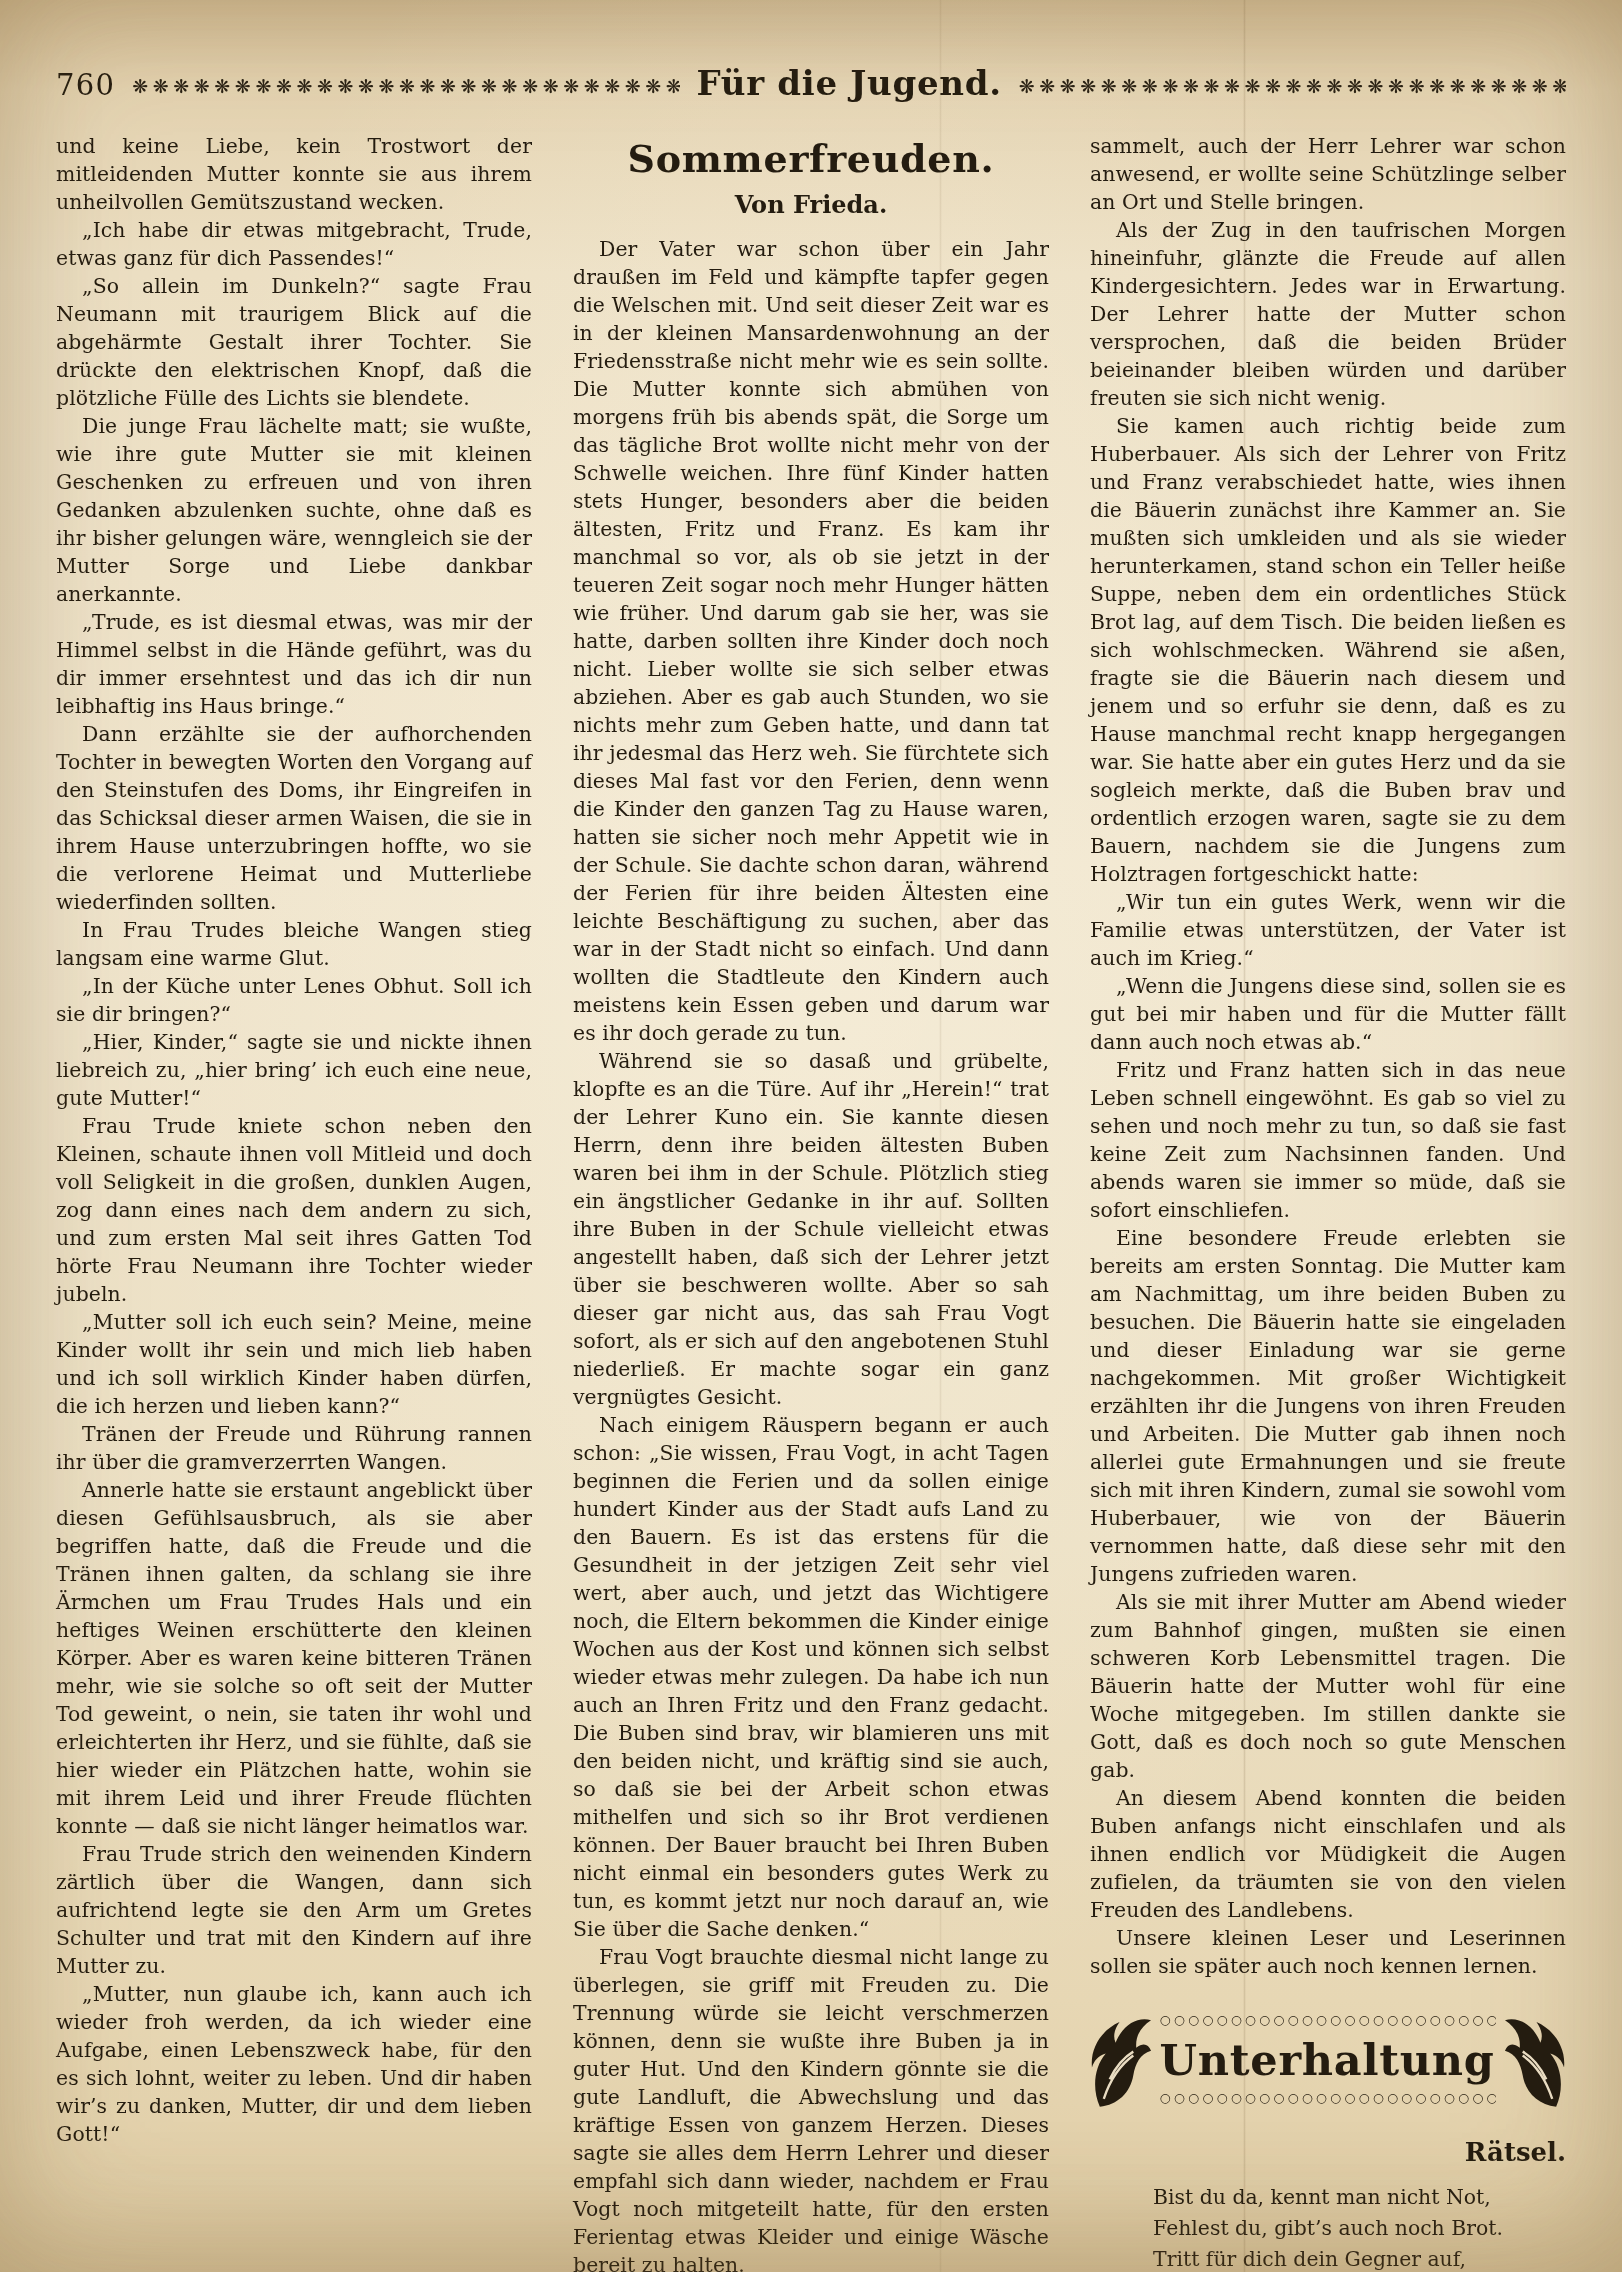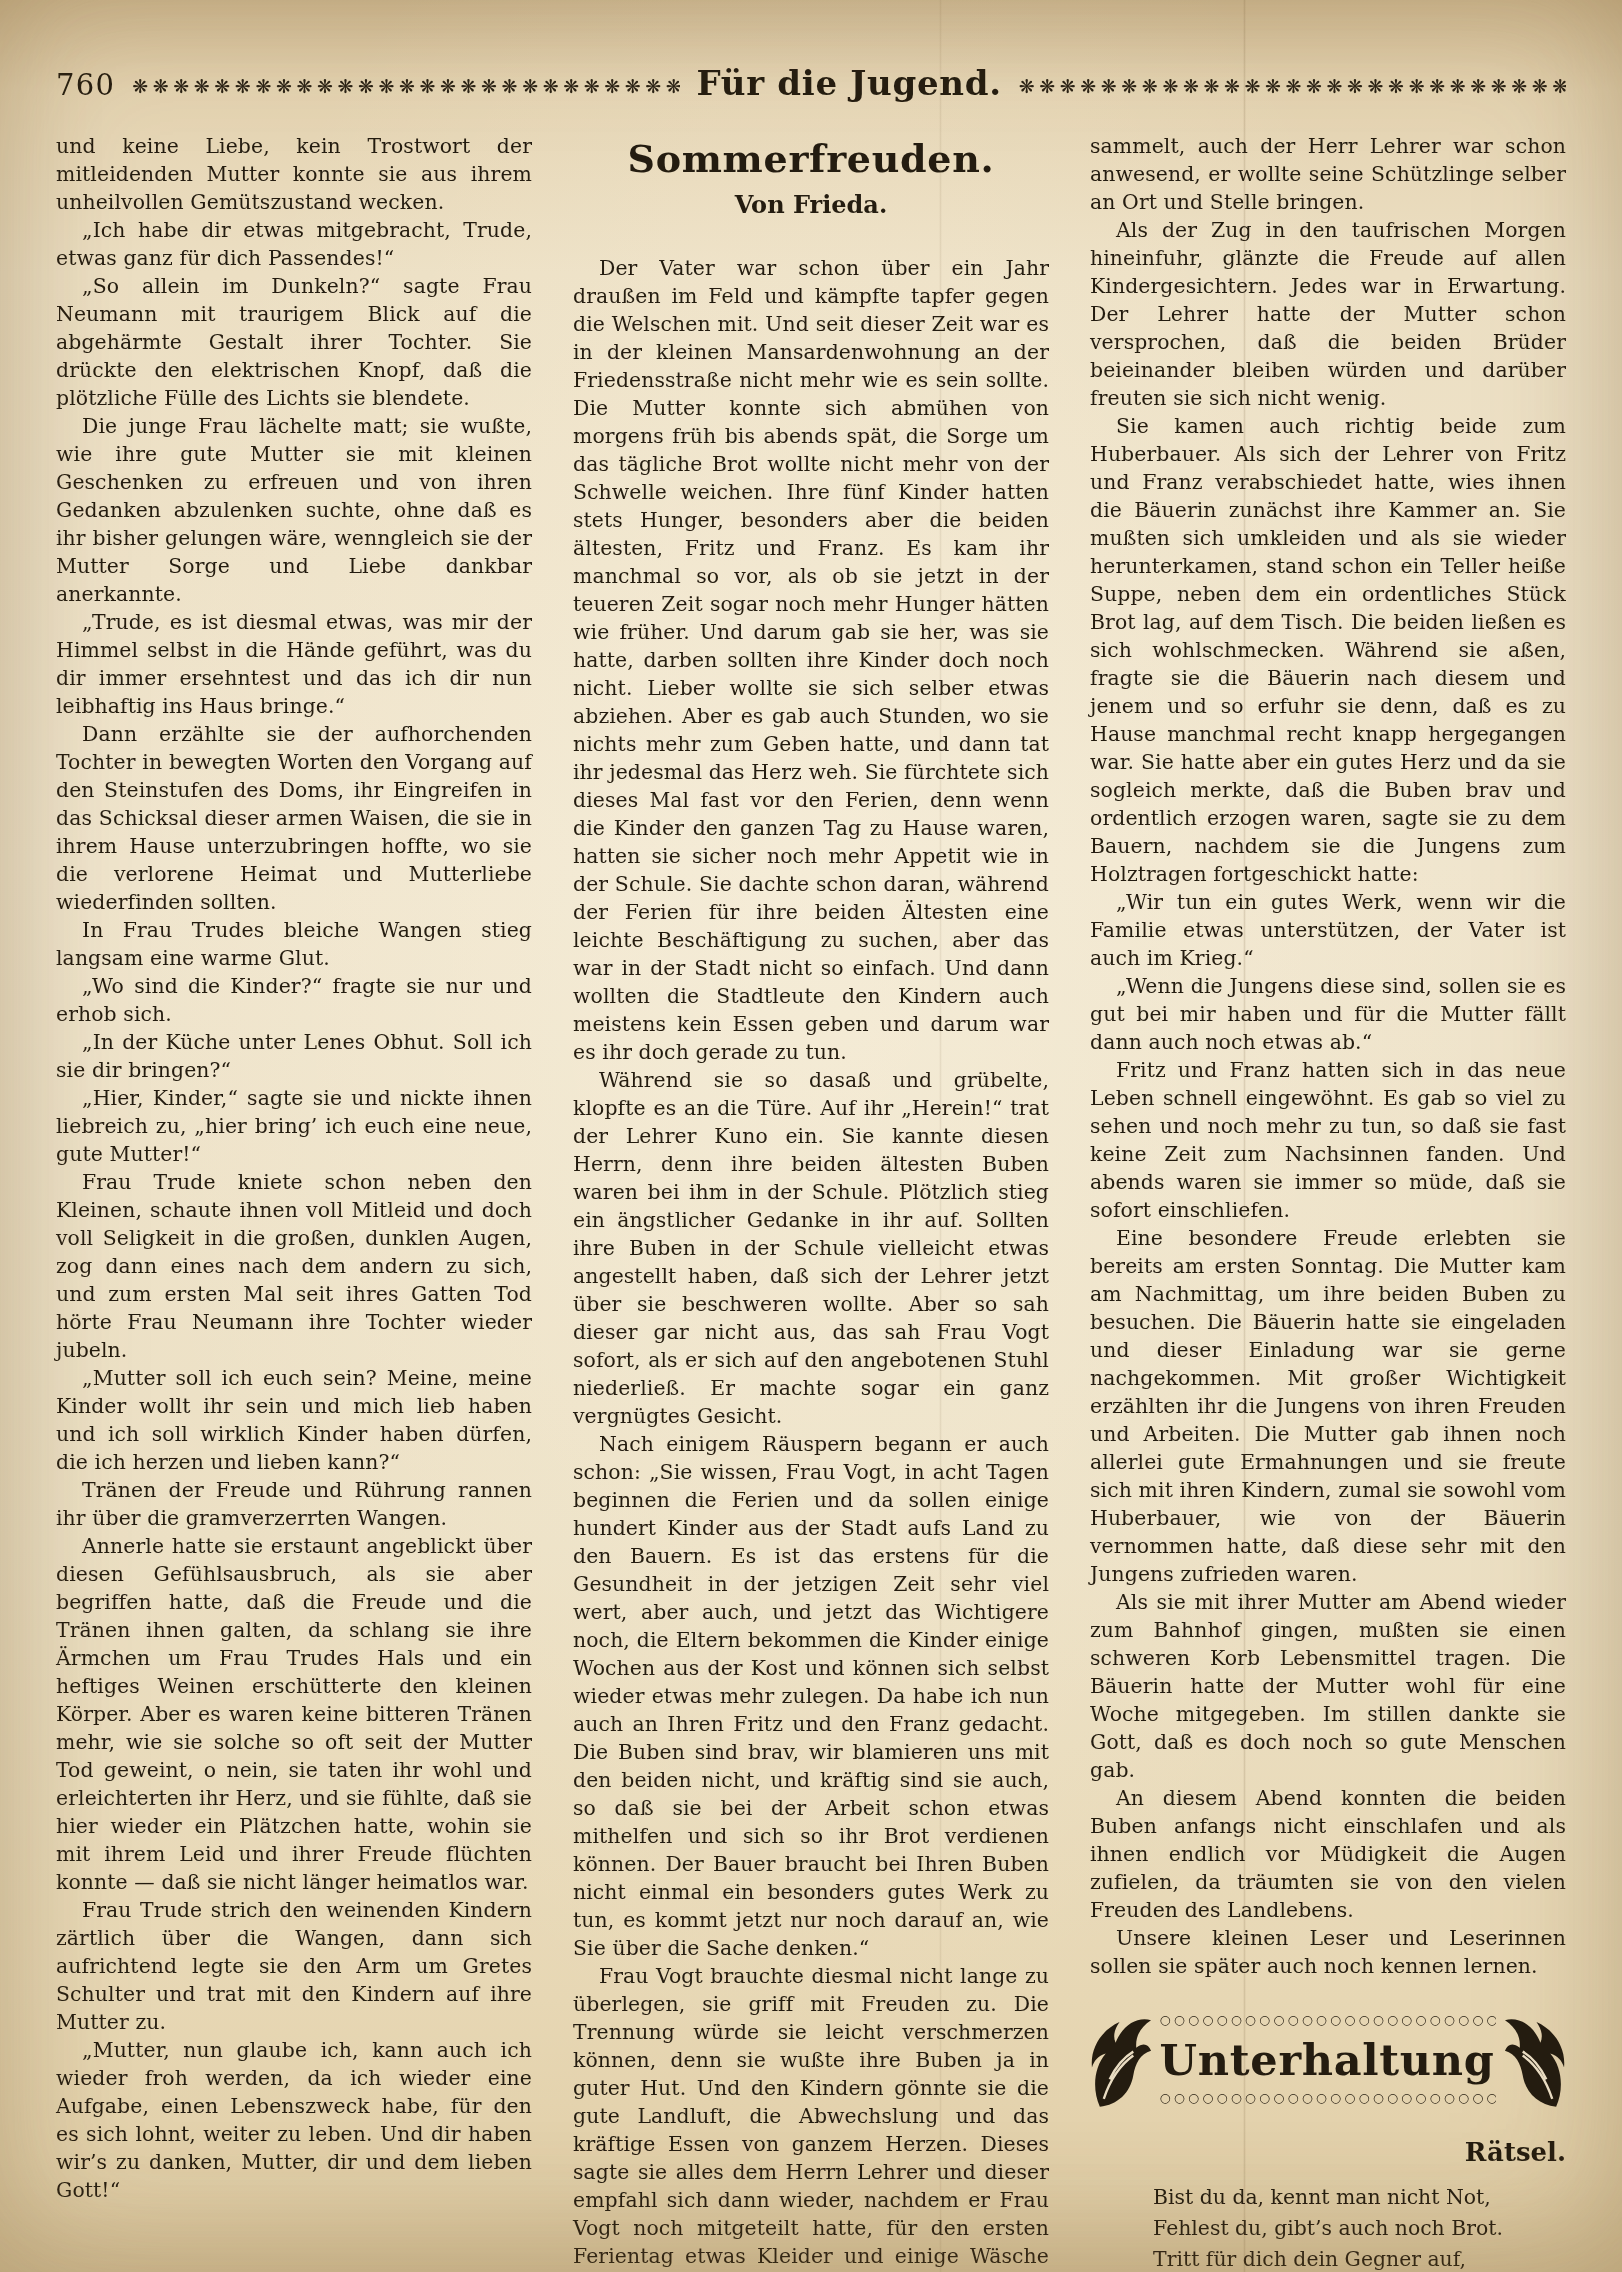--- a/index.html
+++ b/index.html
@@ -32,21 +32,21 @@
     display:flex;gap:41px;margin:29px 56px 0 56px;align-items:flex-start;
   }
   .col{flex:1 1 0;min-width:0;}
   .col p{
     margin:0;font-size:20.4px;line-height:28px;text-align:justify;
     text-indent:26px;letter-spacing:0.1px;
   }
   .col p.cont{text-indent:0;}
 
   .story-title{font-size:38px;font-weight:bold;text-align:center;margin:4px 0 9.2px 0;letter-spacing:0.7px;}
-  .byline{font-size:24px;font-weight:bold;text-align:center;margin:0 0 35px 0;}
+  .byline{font-size:24px;font-weight:bold;text-align:center;margin:0 0 16px 0;}
 
   .unterhaltung{margin-top:30px;}
   .orn-box{display:flex;align-items:center;gap:6.6px;}
   .leaf{flex:0 0 auto;width:63px;height:99px;}
   .leaf.right svg{transform:scaleX(-1);}
   .orn-center{flex:1 1 0;min-width:0;text-align:center;overflow:hidden;}
   .dots{font-family:"DejaVu Sans","Liberation Sans",sans-serif;font-size:12.5px;letter-spacing:3.3px;
     white-space:nowrap;overflow:hidden;color:#241c10;line-height:14.5px;}
   .unterhaltung-title{font-size:43px;font-weight:bold;margin:6.6px 0;letter-spacing:0.7px;}
 
@@ -71,21 +71,20 @@
 <div class="columns">
 
   <div class="col">
     <p class="cont">und keine Liebe, kein Trostwort der mitleidenden Mutter konnte sie aus ihrem unheilvollen Gemütszustand wecken.</p>
     <p>„Ich habe dir etwas mitgebracht, Trude, etwas ganz für dich Passendes!“</p>
     <p>„So allein im Dunkeln?“ sagte Frau Neumann mit traurigem Blick auf die abgehärmte Gestalt ihrer Tochter. Sie drückte den elektrischen Knopf, daß die plötzliche Fülle des Lichts sie blendete.</p>
     <p>Die junge Frau lächelte matt; sie wußte, wie ihre gute Mutter sie mit kleinen Geschenken zu erfreuen und von ihren Gedanken abzulenken suchte, ohne daß es ihr bisher gelungen wäre, wenngleich sie der Mutter Sorge und Liebe dankbar anerkannte.</p>
     <p>„Trude, es ist diesmal etwas, was mir der Himmel selbst in die Hände geführt, was du dir immer ersehntest und das ich dir nun leibhaftig ins Haus bringe.“</p>
     <p>Dann erzählte sie der aufhorchenden Tochter in bewegten Worten den Vorgang auf den Steinstufen des Doms, ihr Eingreifen in das Schicksal dieser armen Waisen, die sie in ihrem Hause unterzubringen hoffte, wo sie die verlorene Heimat und Mutterliebe wiederfinden sollten.</p>
     <p>In Frau Trudes bleiche Wangen stieg langsam eine warme Glut.</p>
-    <p>„Wo sind die Kinder?“ fragte sie nur und erhob sich.</p>
     <p>„In der Küche unter Lenes Obhut. Soll ich sie dir bringen?“</p>
     <p>„Hier, Kinder,“ sagte sie und nickte ihnen liebreich zu, „hier bring’ ich euch eine neue, gute Mutter!“</p>
     <p>Frau Trude kniete schon neben den Kleinen, schaute ihnen voll Mitleid und doch voll Seligkeit in die großen, dunklen Augen, zog dann eines nach dem andern zu sich, und zum ersten Mal seit ihres Gatten Tod hörte Frau Neumann ihre Tochter wieder jubeln.</p>
     <p>„Mutter soll ich euch sein? Meine, meine Kinder wollt ihr sein und mich lieb haben und ich soll wirklich Kinder haben dürfen, die ich herzen und lieben kann?“</p>
     <p>Tränen der Freude und Rührung rannen ihr über die gramverzerrten Wangen.</p>
     <p>Annerle hatte sie erstaunt angeblickt über diesen Gefühlsausbruch, als sie aber begriffen hatte, daß die Freude und die Tränen ihnen galten, da schlang sie ihre Ärmchen um Frau Trudes Hals und ein heftiges Weinen erschütterte den kleinen Körper. Aber es waren keine bitteren Tränen mehr, wie sie solche so oft seit der Mutter Tod geweint, o nein, sie taten ihr wohl und erleichterten ihr Herz, und sie fühlte, daß sie hier wieder ein Plätzchen hatte, wohin sie mit ihrem Leid und ihrer Freude flüchten konnte — daß sie nicht länger heimatlos war.</p>
     <p>Frau Trude strich den weinenden Kindern zärtlich über die Wangen, dann sich aufrichtend legte sie den Arm um Gretes Schulter und trat mit den Kindern auf ihre Mutter zu.</p>
     <p>„Mutter, nun glaube ich, kann auch ich wieder froh werden, da ich wieder eine Aufgabe, einen Lebenszweck habe, für den es sich lohnt, weiter zu leben. Und dir haben wir’s zu danken, Mutter, dir und dem lieben Gott!“</p>
 
   </div>

